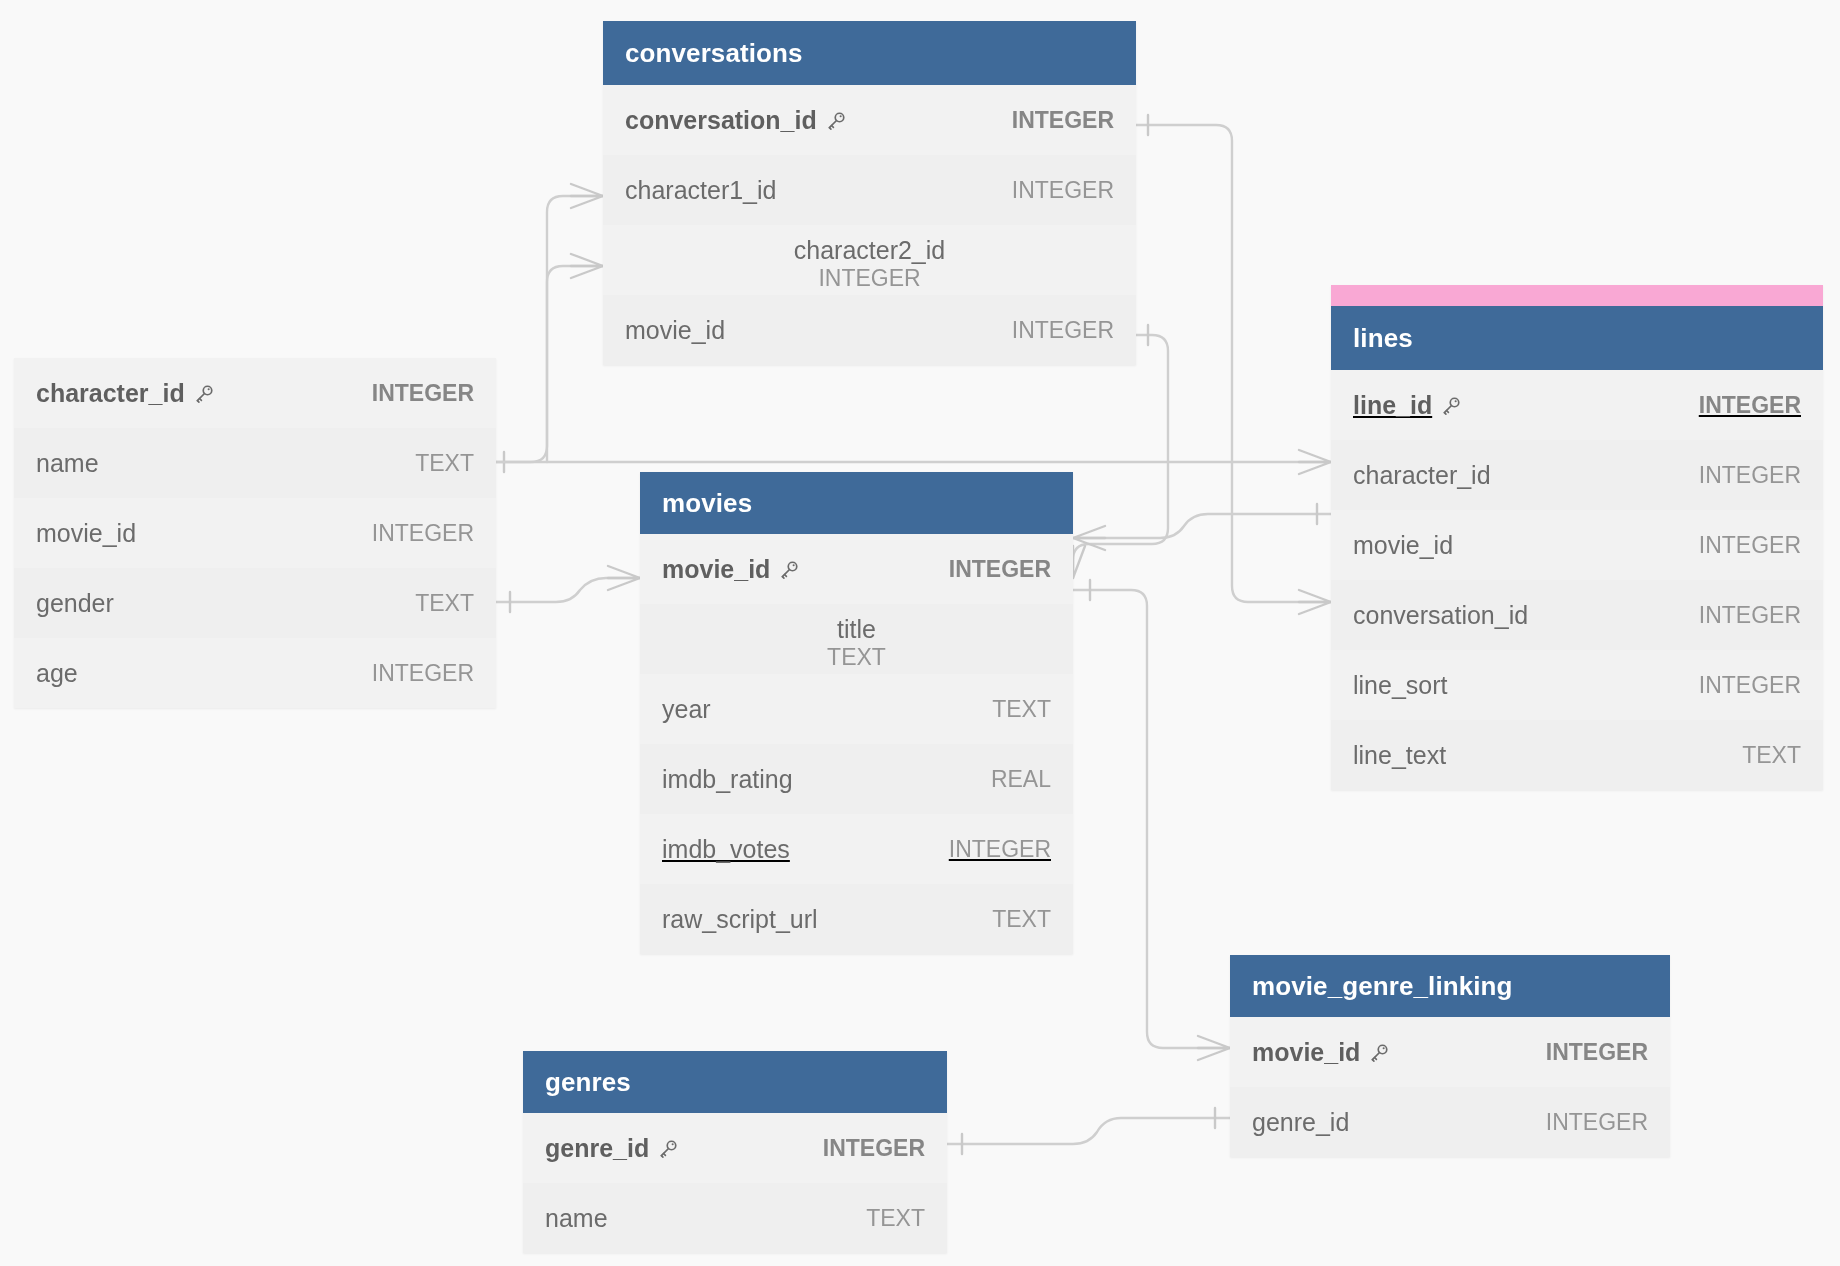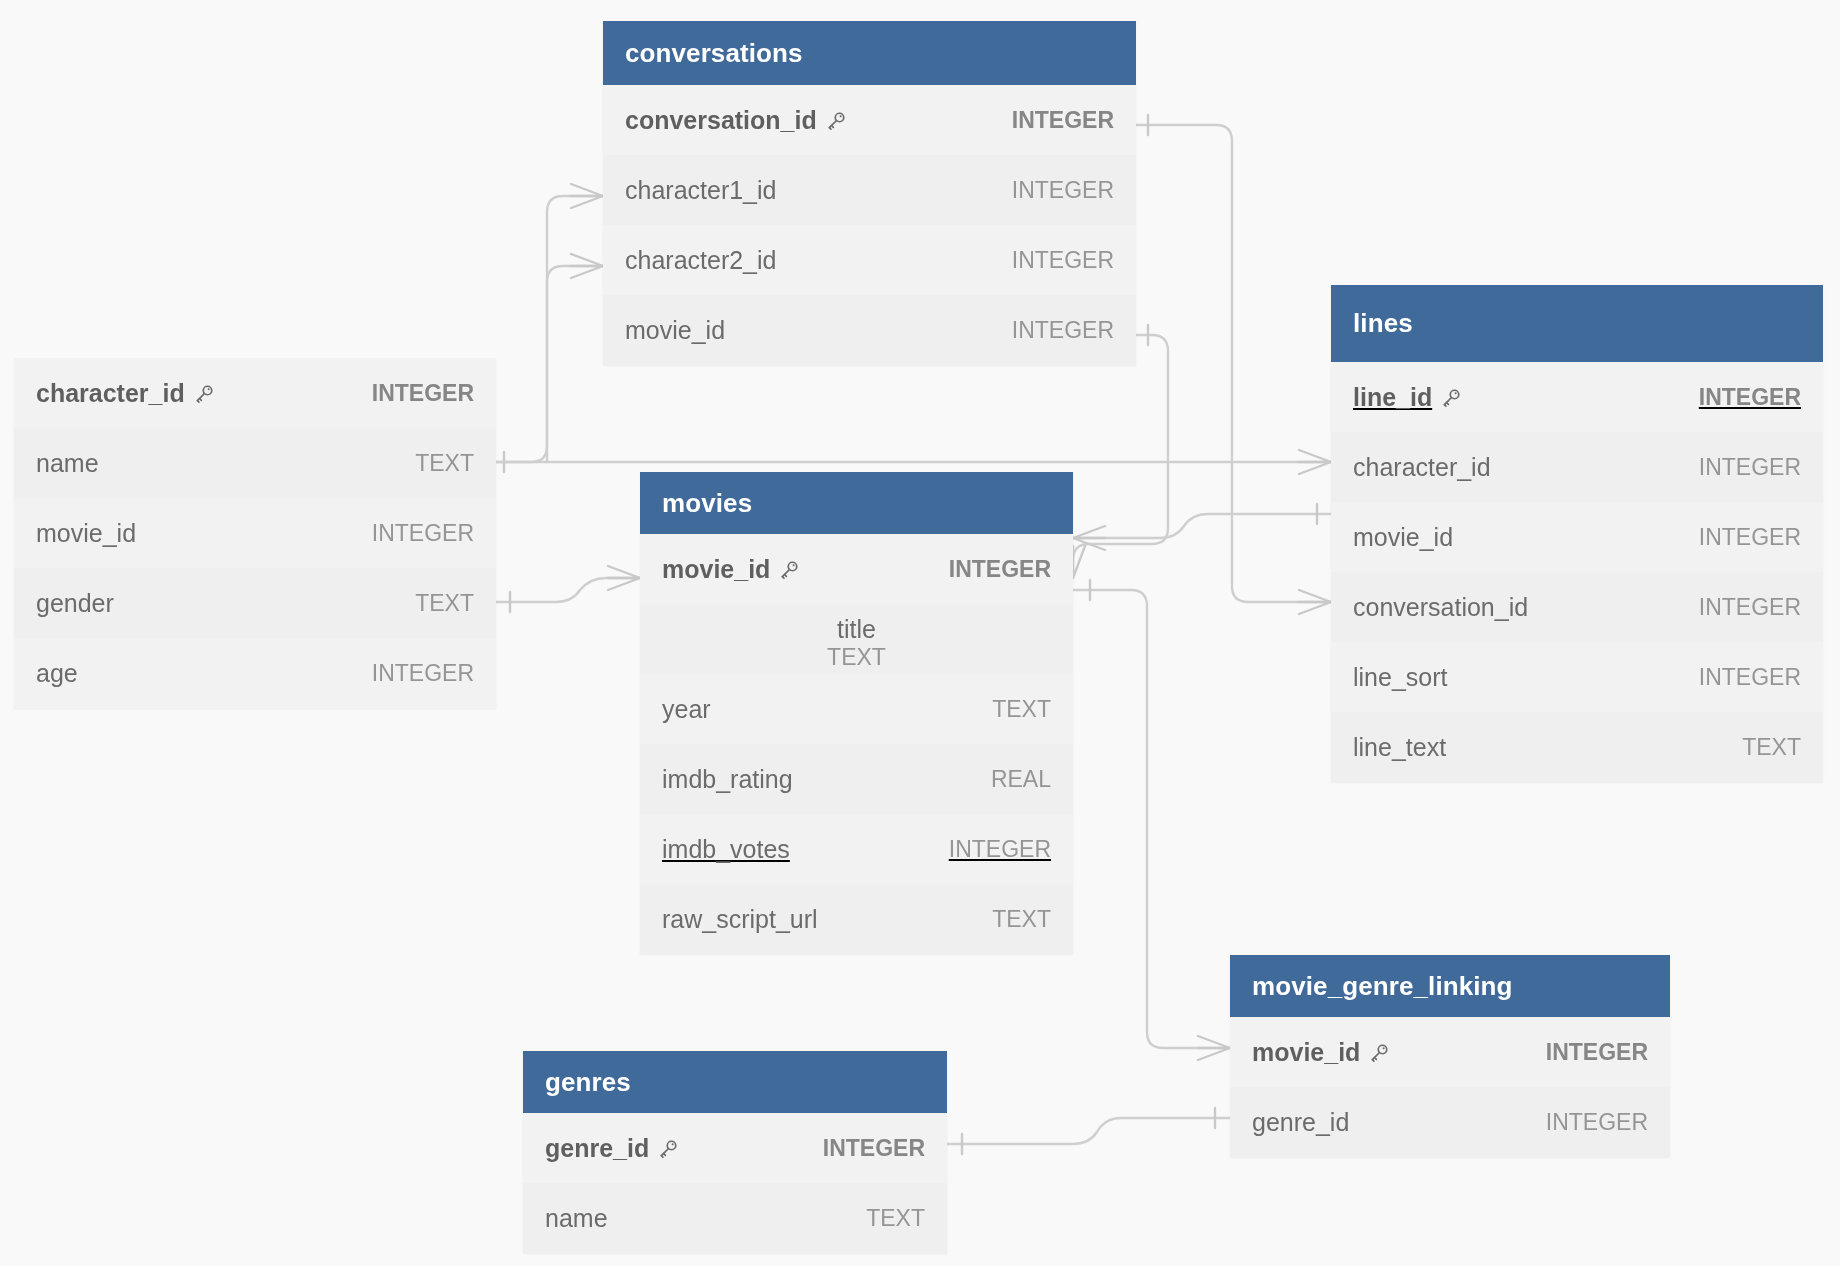--- a/index.html
+++ b/index.html
@@ -168,21 +168,21 @@
             </span>
           </div>
           <div class="field-type">INTEGER</div>
         </div>
         <div class="field-row alt" style="height: 70px;">
           <div class="field-name">
             <span>character1_id</span>
           </div>
           <div class="field-type">INTEGER</div>
         </div>
-        <div class="field-row" style="height: 70px;">
+        <div class="field-row" style="height: 70px; flex-direction: column;">
           <div class="field-name">
             <span>character2_id</span>
           </div>
           <div class="field-type">INTEGER</div>
         </div>
         <div class="field-row alt" style="height: 70px;">
           <div class="field-name">
             <span>movie_id</span>
           </div>
           <div class="field-type">INTEGER</div>
@@ -223,21 +223,21 @@
           <div class="field-type">TEXT</div>
         </div>
         <div class="field-row" style="height: 70px;">
           <div class="field-name">
             <span>age</span>
           </div>
           <div class="field-type">INTEGER</div>
         </div>
       </div>
       <div class="entity" style="left: 1331px; top: 285px; width: 492px;">
-        <div class="entity-header" style="height: 77px;">lines</div>
+        <div class="entity-header" style="height: 64px; margin-top: 21px;">lines</div>
         <div class="field-row pk" style="height: 70px; text-decoration: underline;">
           <div class="field-name">
             <span>line_id</span>
             <span class="key-icon">
               <svg viewBox="0 0 24 24" aria-hidden="true">
                 <circle cx="16.2" cy="7.8" r="5.1" fill="none" stroke="#6b6b6b" stroke-width="2"></circle>
                 <circle cx="17.6" cy="6.3" r="1.25" fill="#6b6b6b"></circle>
                 <path d="M12.6 11.4 L4.1 19.9" fill="none" stroke="#6b6b6b" stroke-width="2" stroke-linecap="round"></path>
                 <path d="M6.6 17.4 L8.9 19.7" fill="none" stroke="#6b6b6b" stroke-width="2" stroke-linecap="round"></path>
                 <path d="M4.1 19.9 L5.9 21.7" fill="none" stroke="#6b6b6b" stroke-width="2" stroke-linecap="round"></path>

